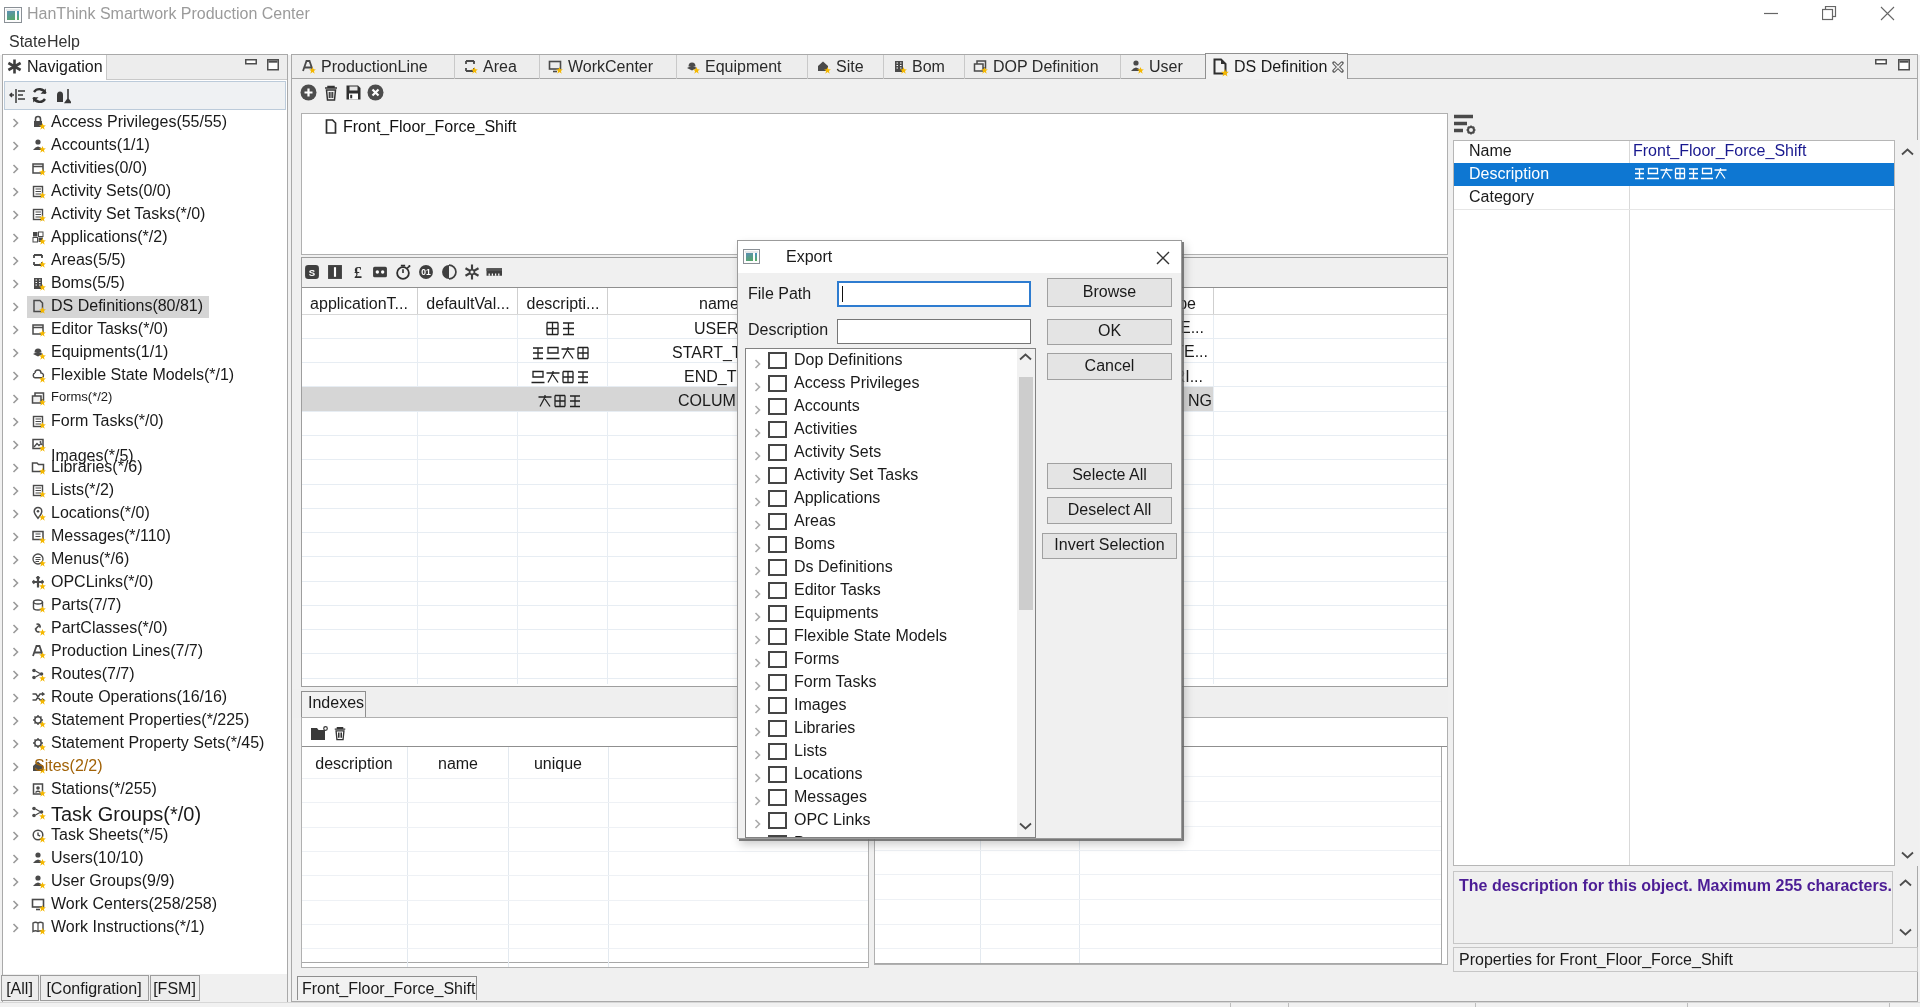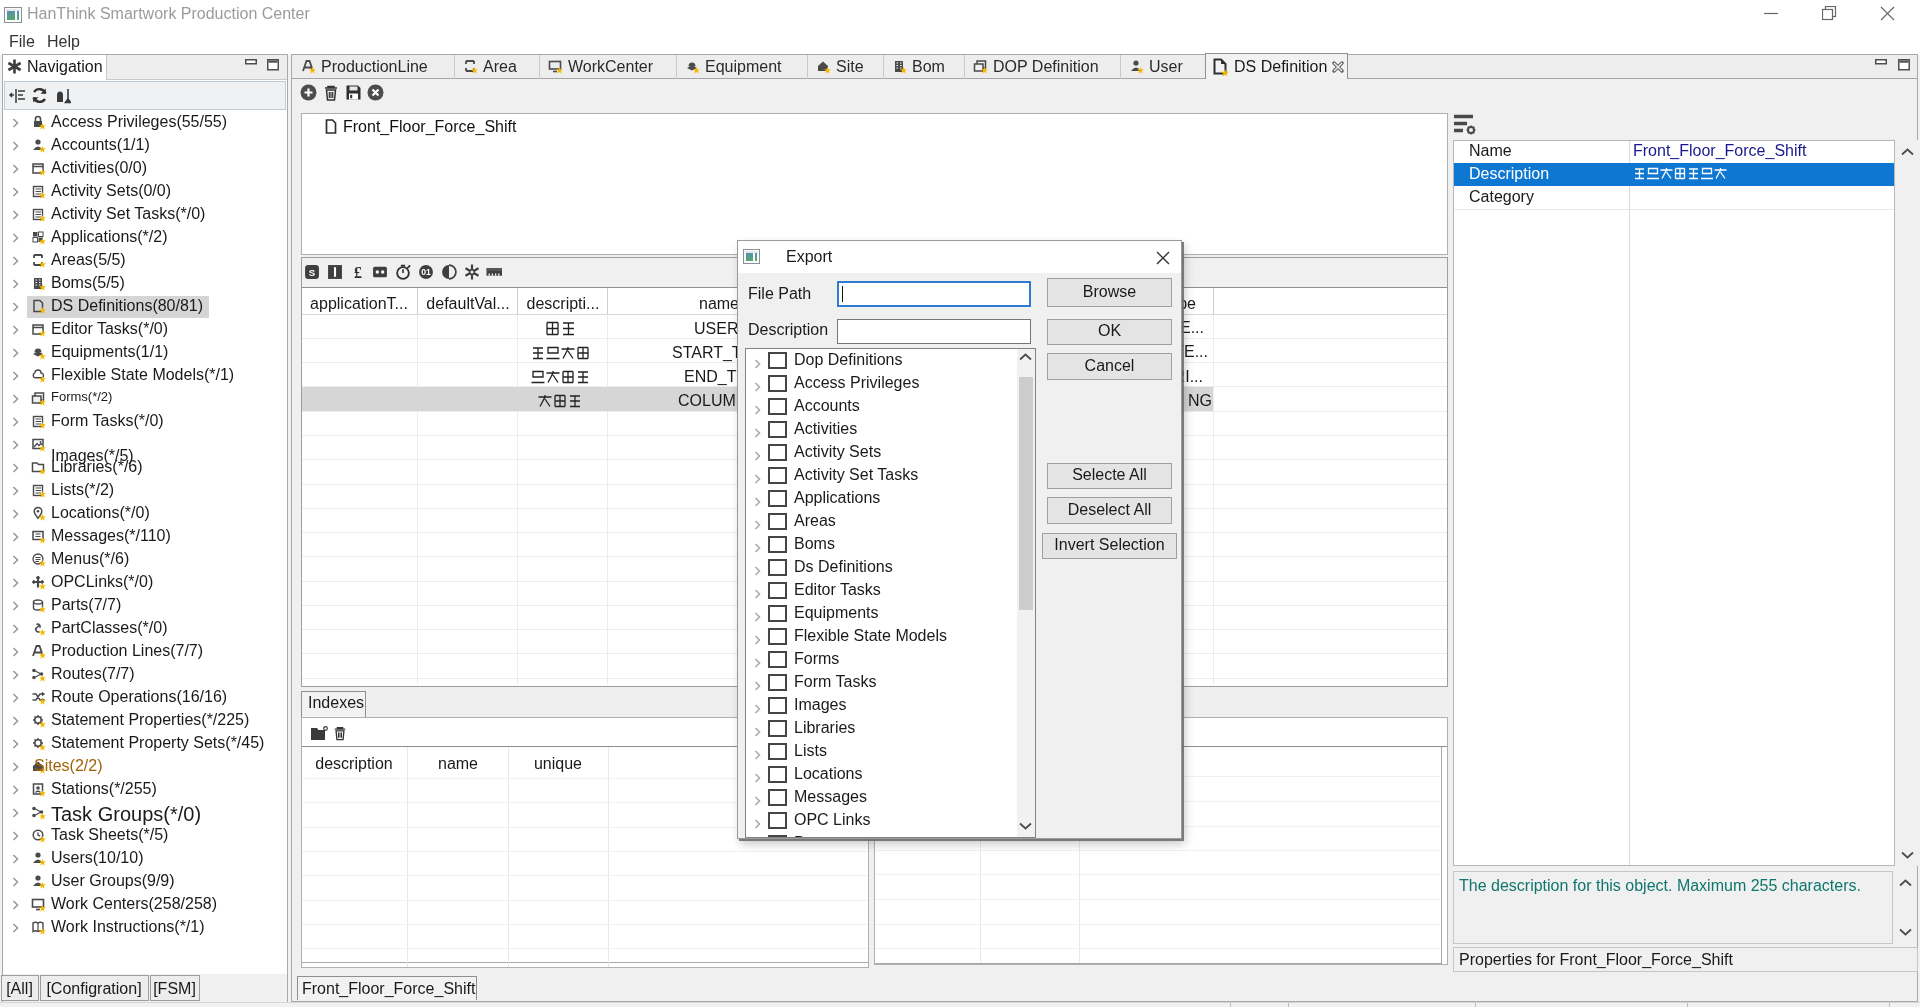--- a/index.html
+++ b/index.html
@@ -13,21 +13,21 @@
 <svg style="position:absolute;left:1764px;top:6px" width="14" height="14" viewBox="0 0 14 14">
     <path d="M0,7.5 H14" stroke="#666" stroke-width="1.2"></path>
   </svg>
 <svg style="position:absolute;left:1822px;top:6px" width="15" height="15" viewBox="0 0 15 15">
     <rect x="3.5" y="0.5" width="10" height="10" fill="none" stroke="#666" stroke-width="1.2"></rect>
     <rect x="0.5" y="3.5" width="10" height="10" fill="#fff" stroke="#666" stroke-width="1.2"></rect>
   </svg>
 <svg style="position:absolute;left:1880px;top:6px" width="15" height="15" viewBox="0 0 15 15">
     <path d="M1,1 L14,14 M14,1 L1,14" stroke="#666" stroke-width="1.1"></path>
   </svg>
-<div style="position:absolute;left:9px;top:33px;font-size:16px;color:#333;font-weight:400;white-space:nowrap;">File</div>
+<div style="position:absolute;left:9px;top:33px;font-size:16px;color:#333;font-weight:400;white-space:nowrap;">State</div>
 <div style="position:absolute;left:47px;top:33px;font-size:16px;color:#333;font-weight:400;white-space:nowrap;">Help</div>
 <div style="position:absolute;left:0px;top:55px;width:1920px;height:952px;background:#f1f1f1;"></div>
 <div style="position:absolute;left:2px;top:54px;width:284px;height:946px;background:#fff;border:1px solid #a9a9a9;"></div>
 <div style="position:absolute;left:3px;top:55px;width:284px;height:25px;background:#ededed;"></div>
 <div style="position:absolute;left:3px;top:79px;width:284px;height:1px;background:#c9c9c9"></div>
 <div style="position:absolute;left:3px;top:55px;width:103px;height:25px;background:#fff;"></div>
 <div style="position:absolute;left:106px;top:55px;width:1px;height:25px;background:#c9c9c9"></div>
 <svg style="position:absolute;left:7px;top:59px" width="15" height="15" viewBox="0 0 15 15">
     <path d="M7.5,0.5 V14.5 M1.4,4 L13.6,11 M1.4,11 L13.6,4" stroke="#3e3e3e" stroke-width="2.6"></path>
   </svg>
@@ -666,21 +666,21 @@
   </div>
 <div style="position:absolute;left:1469px;top:188px;font-size:16px;color:#1a1a1a;font-weight:400;white-space:nowrap;">Category</div>
 <div style="position:absolute;left:1897px;top:140px;width:22px;height:726px;background:#f0f0f0;"></div>
 <svg style="position:absolute;left:1901px;top:148px" width="13" height="8" viewBox="0 0 13 8">
     <path d="M1,6.5 L6.5,1.5 L12,6.5" stroke="#4d4d4d" stroke-width="1.8" fill="none"></path>
   </svg>
 <svg style="position:absolute;left:1901px;top:851px" width="13" height="8" viewBox="0 0 13 8">
     <path d="M1,1.5 L6.5,6.5 L12,1.5" stroke="#4d4d4d" stroke-width="1.8" fill="none"></path>
   </svg>
 <div style="position:absolute;left:1453px;top:871px;width:438px;height:71px;background:#f0f0f0;border:1px solid #c6c6c6;"></div>
-<div style="position:absolute;left:1459px;top:877px;font-size:16px;color:#0f766e;font-weight:400;white-space:nowrap;">The description for this object. Maximum 255 characters.</div>
+<div style="position:absolute;left:1459px;top:877px;font-size:16px;color:#4c1d95;font-weight:700;white-space:nowrap;">The description for this object. Maximum 255 characters.</div>
 <svg style="position:absolute;left:1899px;top:879px" width="13" height="8" viewBox="0 0 13 8">
     <path d="M1,6.5 L6.5,1.5 L12,6.5" stroke="#4d4d4d" stroke-width="1.8" fill="none"></path>
   </svg>
 <svg style="position:absolute;left:1899px;top:928px" width="13" height="8" viewBox="0 0 13 8">
     <path d="M1,1.5 L6.5,6.5 L12,1.5" stroke="#4d4d4d" stroke-width="1.8" fill="none"></path>
   </svg>
 <div style="position:absolute;left:1453px;top:947px;width:463px;height:23px;background:#f0f0f0;border:1px solid #c6c6c6;"></div>
 <div style="position:absolute;left:1459px;top:951px;font-size:16px;color:#1a1a1a;font-weight:400;white-space:nowrap;">Properties for Front_Floor_Force_Shift</div>
 <div style="position:absolute;left:0px;top:1002px;width:1920px;height:1px;background:#d7d7d7"></div>
 <div style="position:absolute;left:1230px;top:1003px;width:1px;height:5px;background:#bdbdbd"></div>

